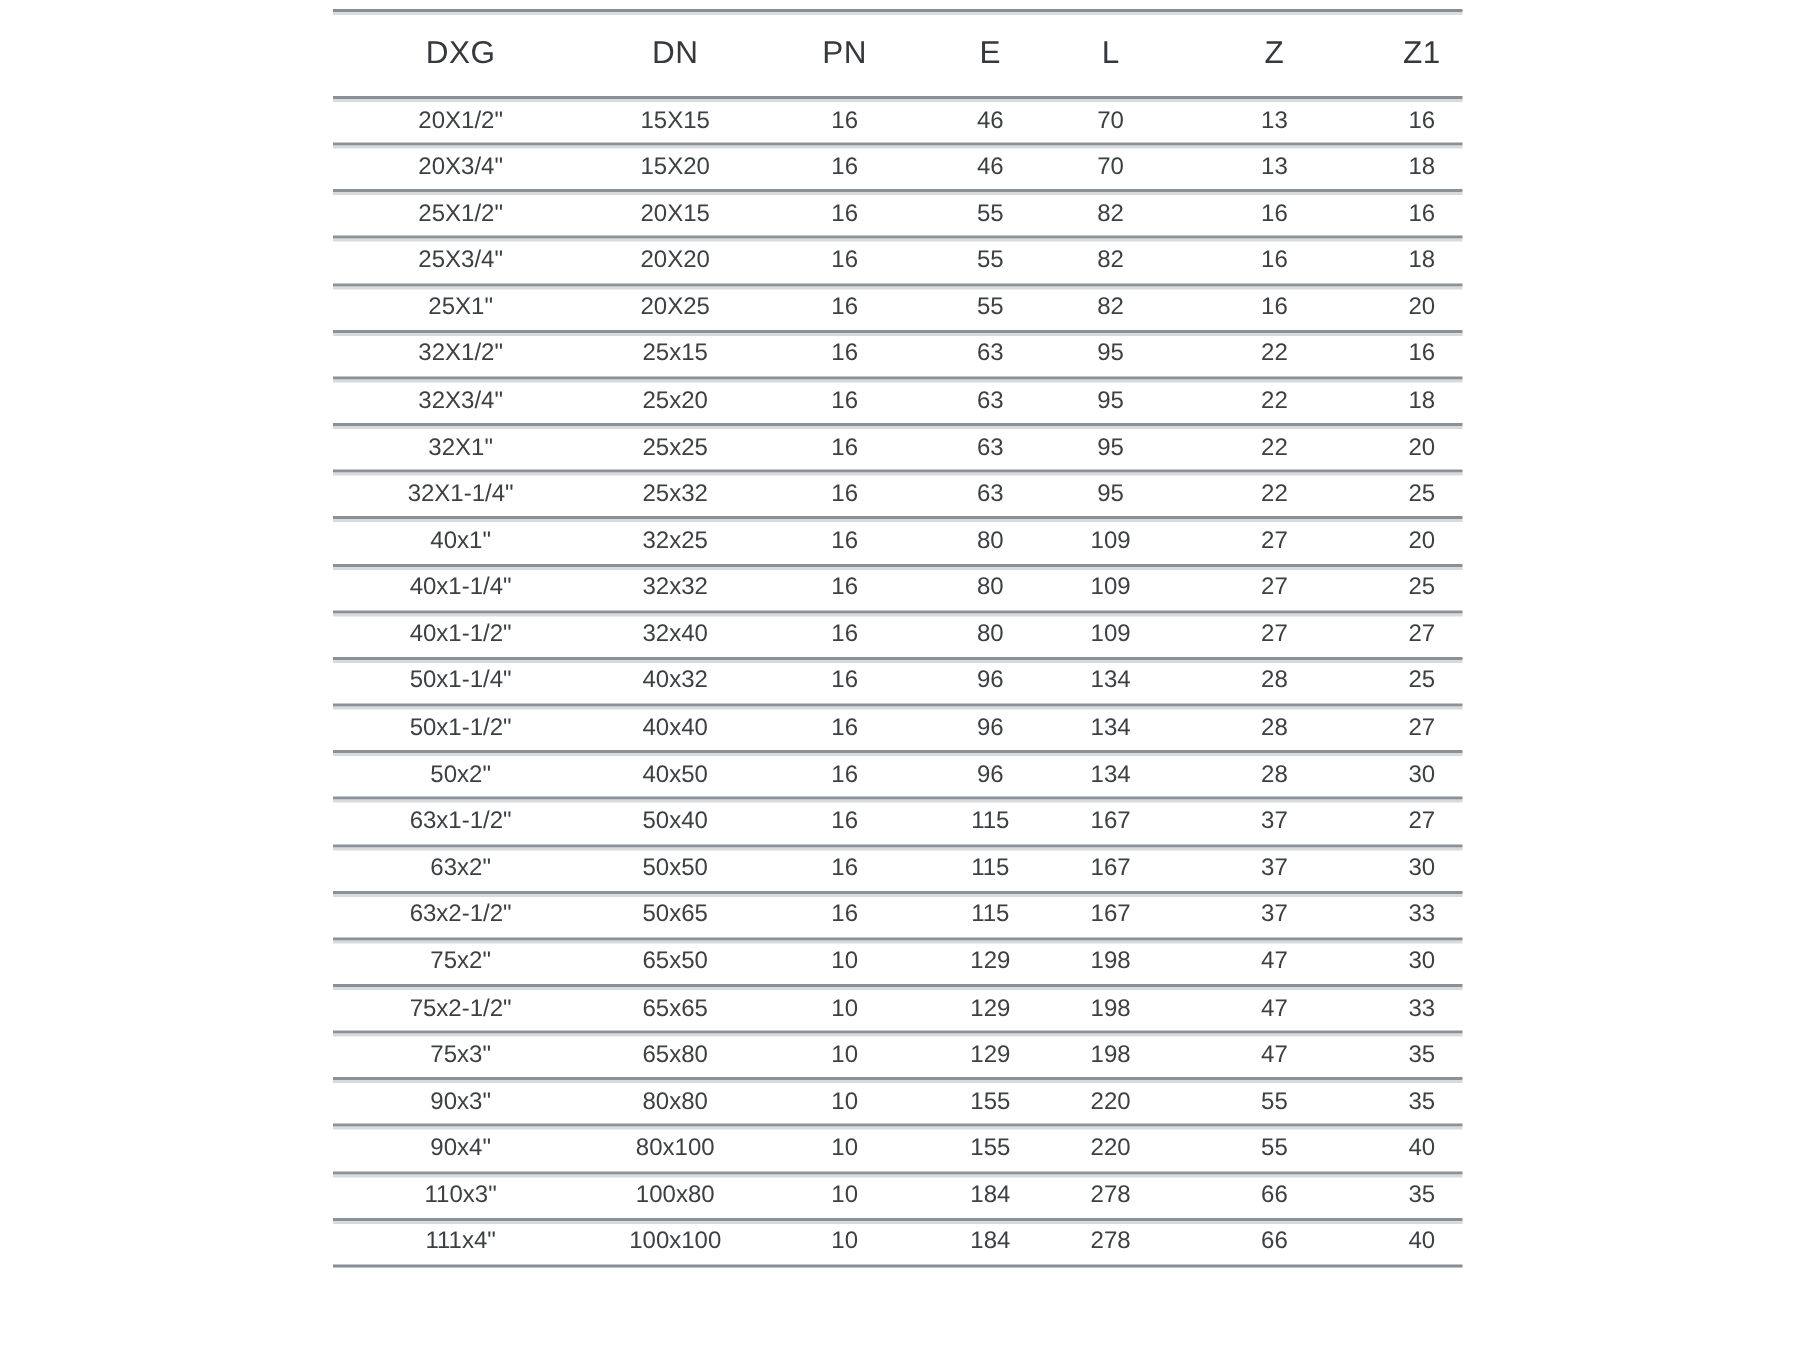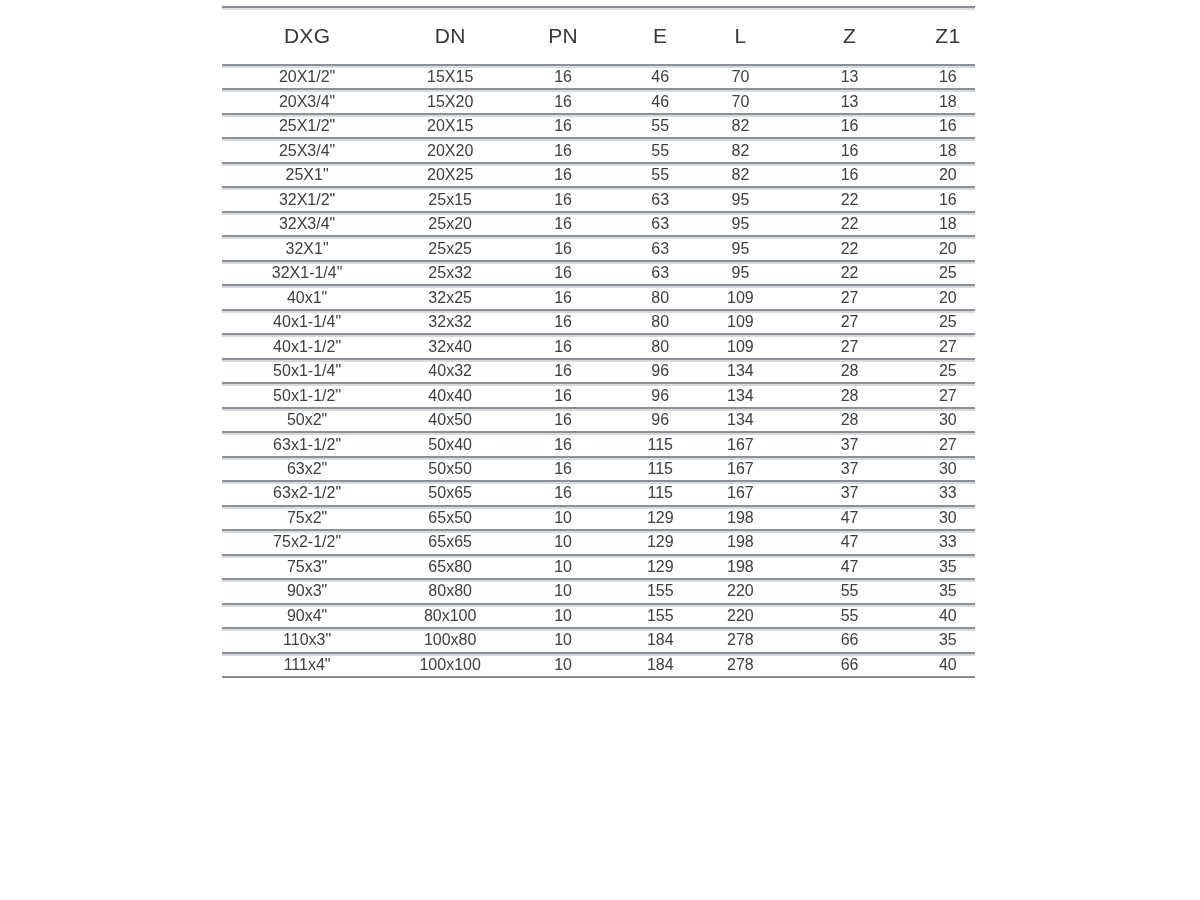--- a/index.html
+++ b/index.html
@@ -13,21 +13,21 @@
     width: 1200px;
     height: 900px;
     background: #ffffff;
     overflow: hidden;
   }
   .spec-table {
     position: absolute;
     left: 222px;
     top: 6px;
     width: 753px;
-    height: 672px;
+    height: 839px;
     box-sizing: border-box;
     border-top: 2px solid #878d93;
     border-bottom: 2px solid #878d93;
     display: flex;
     flex-direction: column;
     color: #3c4043;
   }
   .trow {
     display: grid;
     grid-template-columns: 22.6% 15.4% 14.6% 11.2% 10.1% 18.9% 7.2%;

